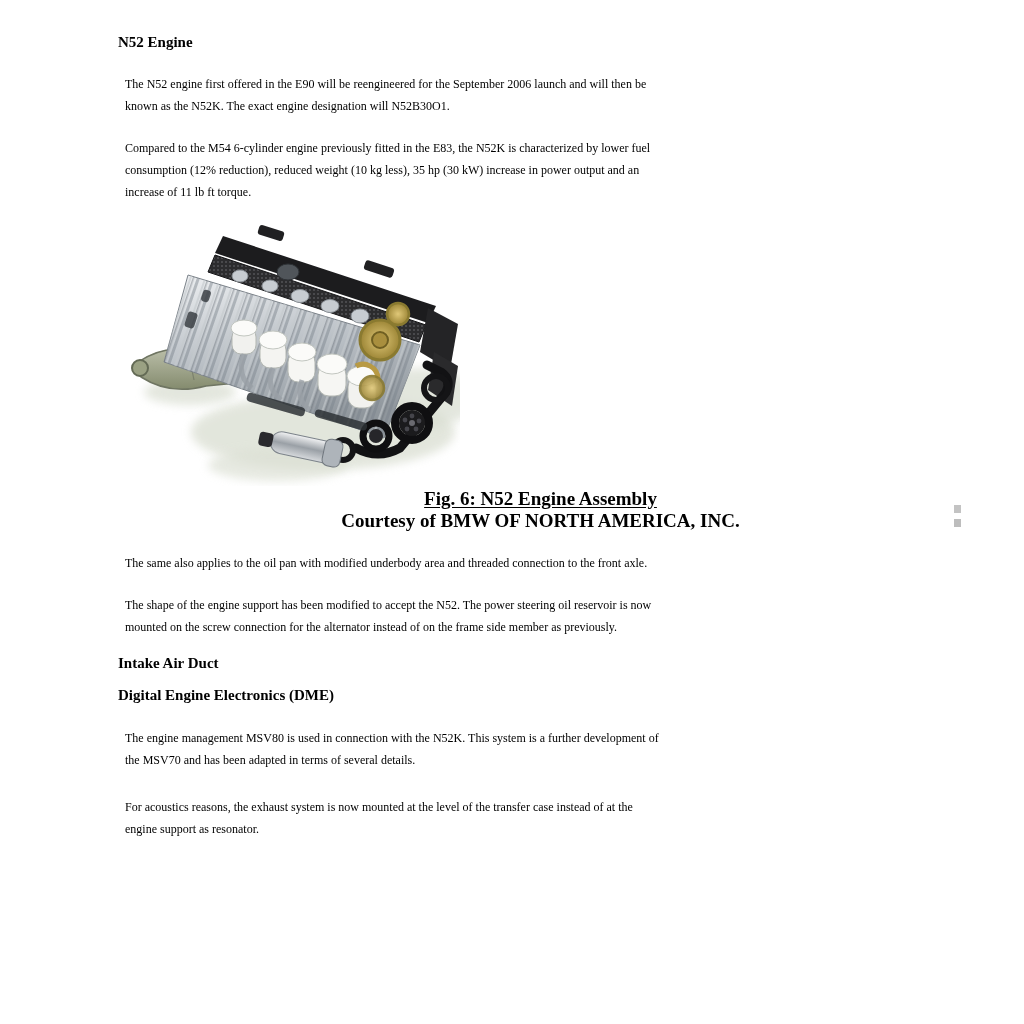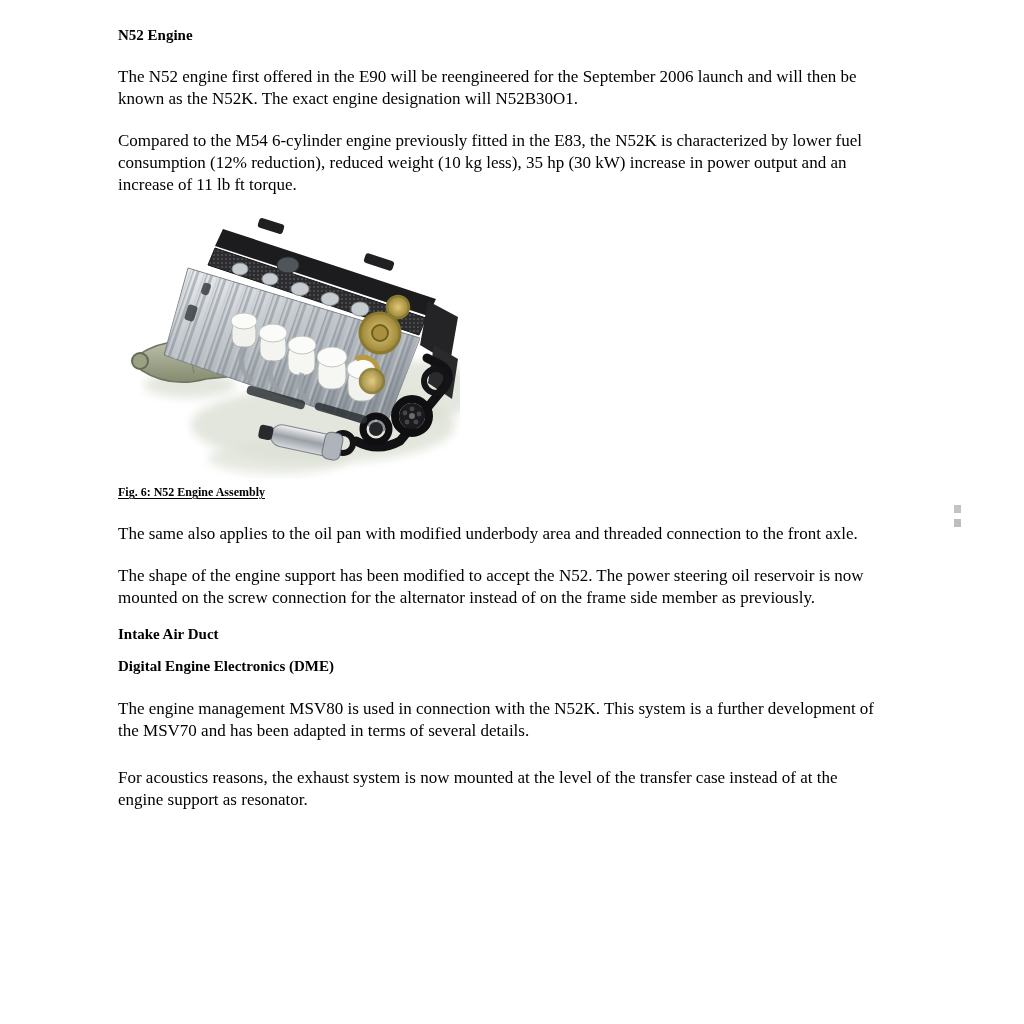--- a/index.html
+++ b/index.html
@@ -6,49 +6,50 @@
   body{
     width:1024px;height:1024px;
     background:#ffffff;
     font-family:"Liberation Serif", serif;
     color:#000;
     position:relative;
     overflow:hidden;
   }
   .page{
     position:absolute;
-    left:118px;top:0;
+    left:118px;top:7px;
     width:845px;
   }
   .heading{
     font-size:15px;
     line-height:15px;
     font-weight:bold;
     margin:0;
   }
   p.body-text{
-    font-size:17px;
+    font-size:12px;
     line-height:22px;
-    margin:0;
+    margin:7px;
     white-space:pre-line;
   }
   #h-n52{margin-top:28px;}
   #p-intro{margin-top:23px;}
   #p-comparison{margin-top:20px;}
   figure.engine-figure{
     margin:17px 0 0 10px;
     padding:0;
     width:332px;
     height:266px;
   }
   .caption{margin-top:2px;}
   .caption .cap-line{
-    font-size:12px;
+    font-size:19px;
     line-height:22px;
     font-weight:bold;
+    text-align:center;
   }
   .caption .cap-title{
     text-decoration:underline;
     text-underline-offset:2px;
   }
   #p-exhaust-manifold{margin-top:18px;}
   #p-oil-pan{margin-top:20px;}
   #p-engine-support{margin-top:20px;}
   #h-intake{margin-top:18px;}
   #p-intake{margin-top:24px;}
@@ -211,20 +212,21 @@
         <rect x="58" y="92" width="10" height="16" rx="3" transform="rotate(18 63 100)"></rect>
         <rect x="74" y="70" width="8" height="12" rx="3" transform="rotate(18 78 76)"></rect>
         <rect x="118" y="180" width="60" height="9" rx="4" transform="rotate(16 148 184)" fill="#2e3236"></rect>
         <rect x="186" y="196" width="54" height="8" rx="4" transform="rotate(16 213 200)" fill="#2e3236"></rect>
       </g>
     </svg>
   </figure>
 
   <div class="caption">
     <div class="cap-line cap-title">Fig. 6: N52 Engine Assembly</div>
+    <div class="cap-line">Courtesy of BMW OF NORTH AMERICA, INC.</div>
   </div>
 
 
   <p class="body-text" id="p-oil-pan">The same also applies to the oil pan with modified underbody area and threaded connection to the front axle.</p>
 
   <p class="body-text" id="p-engine-support">The shape of the engine support has been modified to accept the N52. The power steering oil reservoir is now
 mounted on the screw connection for the alternator instead of on the frame side member as previously.</p>
 
   <h2 class="heading" id="h-intake">Intake Air Duct</h2>
 

